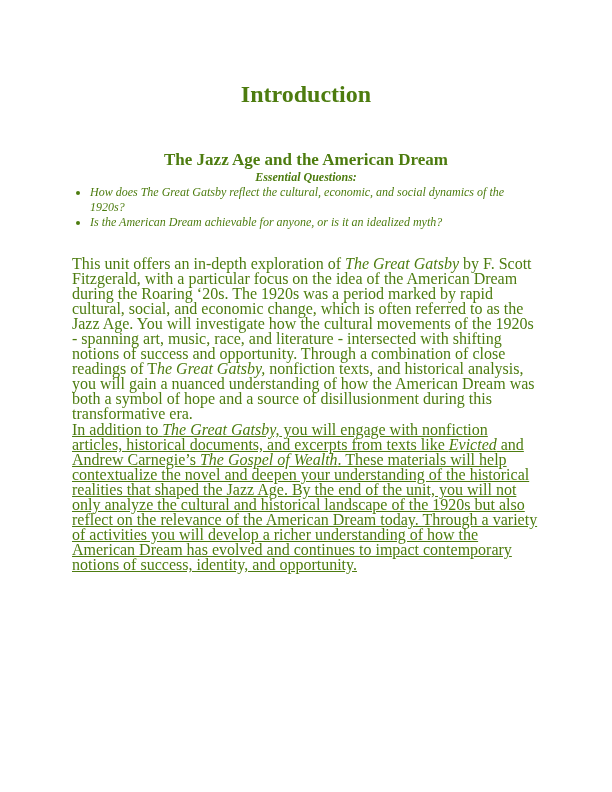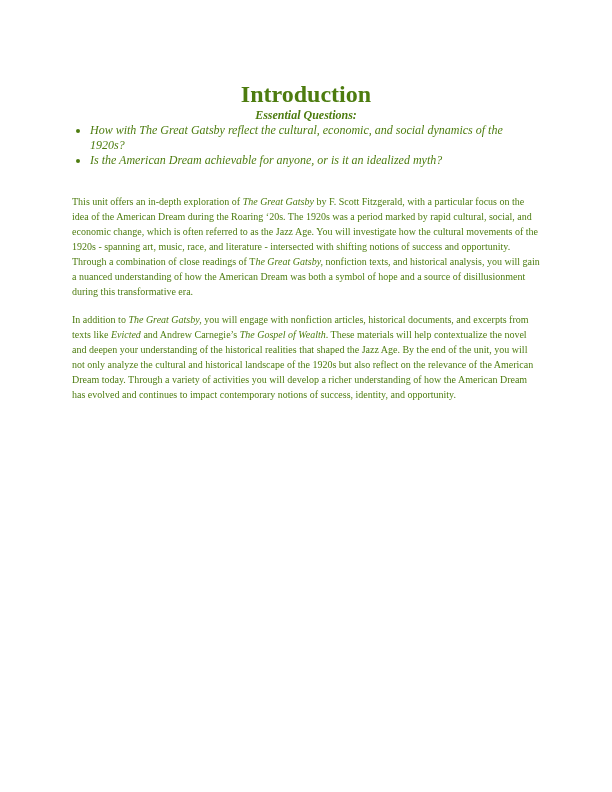--- a/index.html
+++ b/index.html
@@ -45,46 +45,48 @@
     list-style: disc outside;
     font-size: 12px;
     line-height: 15px;
     font-style: italic;
   }
   .eq-list li {
     padding-left: 0;
   }
   .body-paragraph {
     margin: 0;
-    font-size: 10px;
+    font-size: 16px;
     line-height: 15px;
     text-align: left;
   }
   .body-paragraph.first {
     margin-top: 26px;
   }
   .body-paragraph + .body-paragraph {
-    margin-top: 13px;
+    margin-top: 1px;
+    text-decoration: underline;
   }
   .body-paragraph em {
     font-style: italic;
   }
 </style>
 </head>
 <body>
 
 <div class="page">
 
   <h1 class="doc-title">Introduction</h1>
 
+  <h2 class="doc-subtitle">The Jazz Age and the American Dream</h2>
 
   <div class="eq-heading">Essential Questions:</div>
 
   <ul class="eq-list">
-    <li>How with The Great Gatsby reflect the cultural, economic, and social dynamics of the 1920s?</li>
+    <li>How does The Great Gatsby reflect the cultural, economic, and social dynamics of the 1920s?</li>
     <li>Is the American Dream achievable for anyone, or is it an idealized myth?</li>
   </ul>
 
   <p class="body-paragraph first"><span>This unit offers an in-depth exploration of </span><em>The Great Gatsby</em><span> by F. Scott Fitzgerald, with a particular focus on the idea of the American Dream during the Roaring ‘20s. The 1920s was a period marked by rapid cultural, social, and economic change, which is often referred to as the Jazz Age. You will investigate how the cultural movements of the 1920s - spanning art, music, race, and literature - intersected with shifting notions of success and opportunity. Through a combination of close readings of T</span><em>he Great Gatsby,</em><span> nonfiction texts, and historical analysis, you will gain a nuanced understanding of how the American Dream was both a symbol of hope and a source of disillusionment during this transformative era.</span></p>
 
   <p class="body-paragraph"><span>In addition to </span><em>The Great Gatsby,</em><span> you will engage with nonfiction articles, historical documents, and excerpts from texts like </span><em>Evicted</em><span> and Andrew Carnegie’s </span><em>The Gospel of Wealth</em><span>. These materials will help contextualize the novel and deepen your understanding of the historical realities that shaped the Jazz Age. By the end of the unit, you will not only analyze the cultural and historical landscape of the 1920s but also reflect on the relevance of the American Dream today. Through a variety of activities you will develop a richer understanding of how the American Dream has evolved and continues to impact contemporary notions of success, identity, and opportunity.</span></p>
 
 </div>
 
 </body></html>

